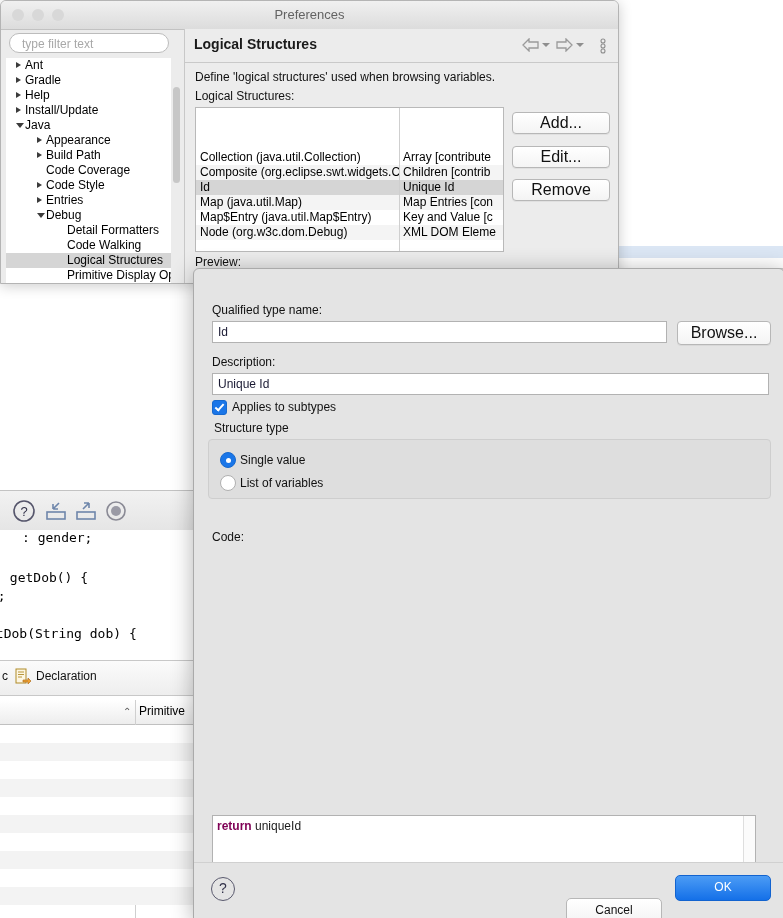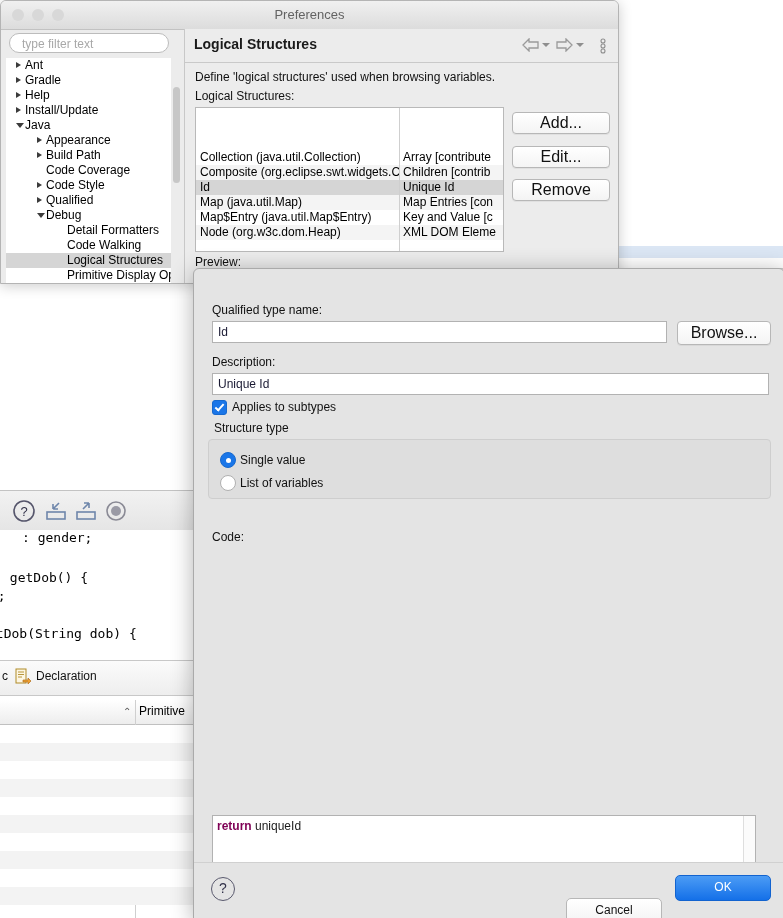--- a/index.html
+++ b/index.html
@@ -357,21 +357,21 @@
         </div>
         <div class="tree-item" style="top: 105px;">
           <span class="tree-label" style="left: 40px;">Code Coverage</span>
         </div>
         <div class="tree-item" style="top: 120px;">
           <span class="tree-arrow" style="left: 31px;"></span>
           <span class="tree-label" style="left: 40px;">Code Style</span>
         </div>
         <div class="tree-item" style="top: 135px;">
           <span class="tree-arrow" style="left: 31px;"></span>
-          <span class="tree-label" style="left: 40px;">Qualified</span>
+          <span class="tree-label" style="left: 40px;">Entries</span>
         </div>
         <div class="tree-item" style="top: 150px;">
           <span class="tree-arrow open" style="left: 31px;"></span>
           <span class="tree-label" style="left: 40px;">Debug</span>
         </div>
         <div class="tree-item" style="top: 165px;">
           <span class="tree-label" style="left: 61px;">Detail Formatters</span>
         </div>
         <div class="tree-item" style="top: 180px;">
           <span class="tree-label" style="left: 61px;">Code Walking</span>
@@ -432,21 +432,21 @@
             </div>
             <div class="ls-row alt" style="top: 67px;">
               <span class="ls-cell c1">Map (java.util.Map)</span>
               <span class="ls-cell c2">Map Entries [con</span>
             </div>
             <div class="ls-row" style="top: 82px;">
               <span class="ls-cell c1">Map$Entry (java.util.Map$Entry)</span>
               <span class="ls-cell c2">Key and Value [c</span>
             </div>
             <div class="ls-row alt" style="top: 97px;">
-              <span class="ls-cell c1">Node (org.w3c.dom.Heap)</span>
+              <span class="ls-cell c1">Node (org.w3c.dom.Debug)</span>
               <span class="ls-cell c2">XML DOM Eleme</span>
             </div>
           </div>
         <div class="ls-colsep"></div>
       </div>
 
       <div class="btn side-btn" style="top:83px;">Add...</div>
       <div class="btn side-btn" style="top:117px;">Edit...</div>
       <div class="btn side-btn" style="top:150px;">Remove</div>
 

